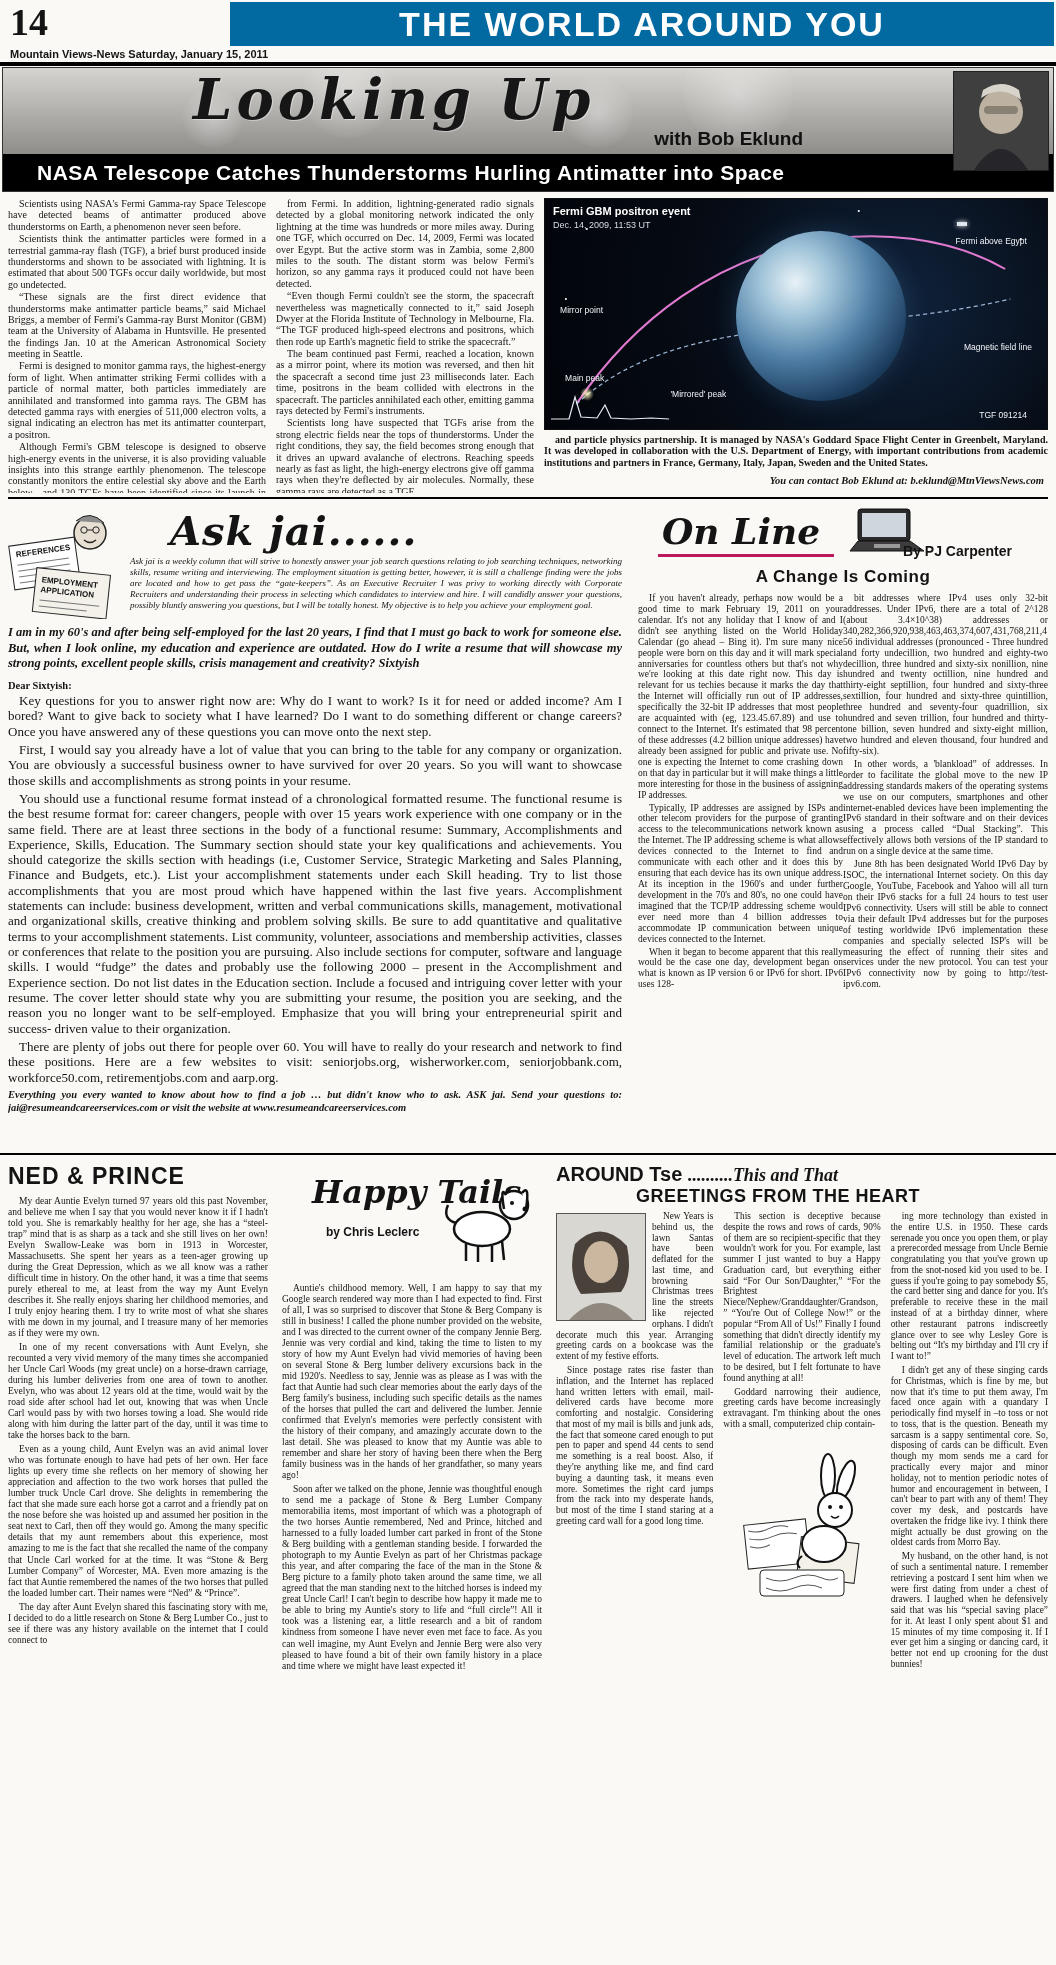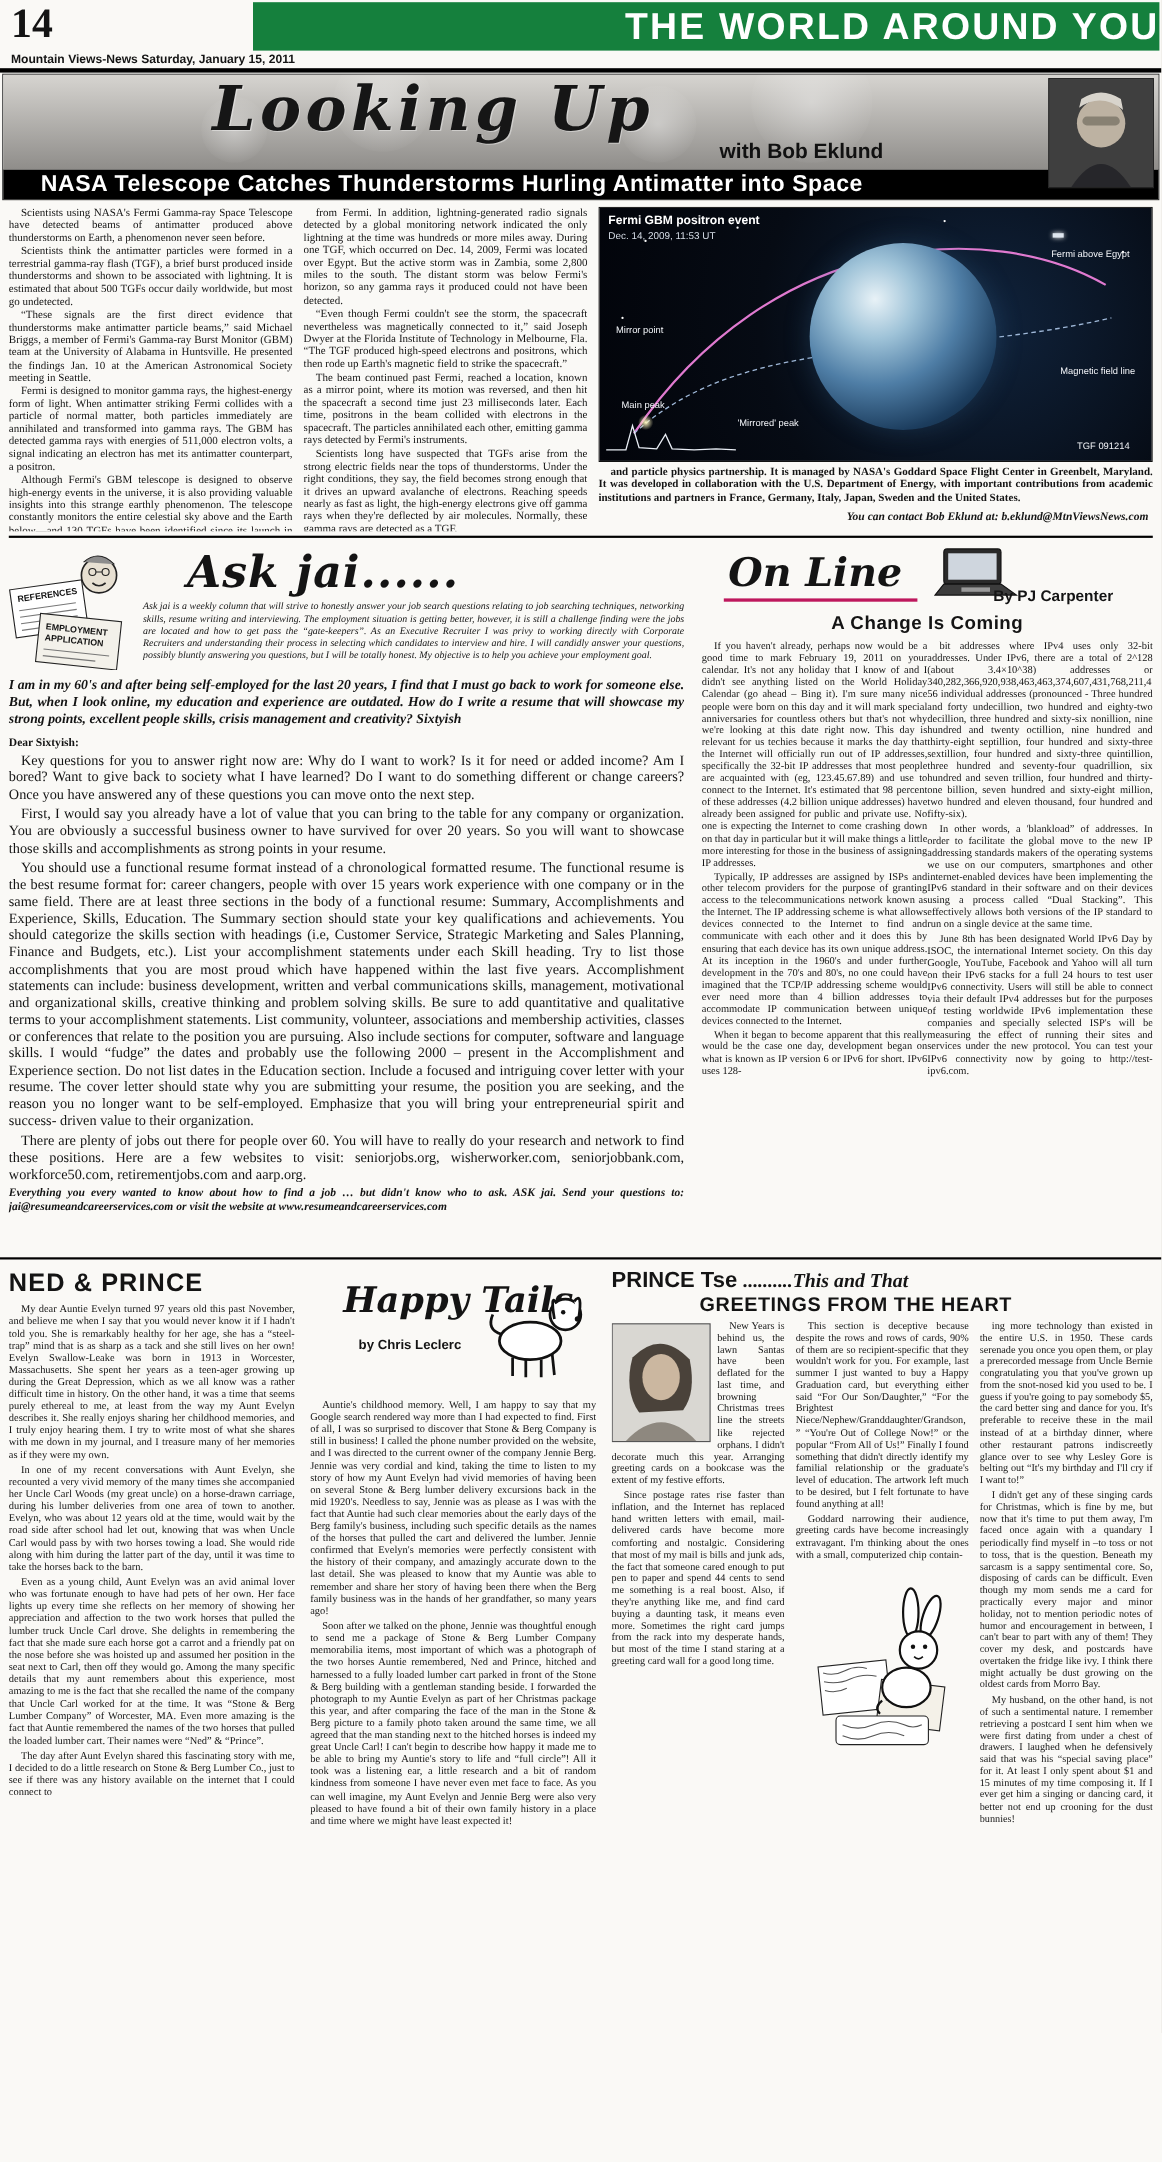--- a/index.html
+++ b/index.html
@@ -2,37 +2,37 @@
 <html><head>
 <meta charset="utf-8">
 <style>
   html,body{margin:0;padding:0;background:#e9e7e2;}
   .page{position:relative;width:1056px;height:1965px;margin:0 auto;background:#faf9f6;color:#141414;
         font-family:"Liberation Serif",serif;overflow:hidden;box-sizing:border-box;}
   
   .topbar{display:flex;align-items:stretch;height:46px;}
   .pagenum{width:64px;font:bold 38px "Liberation Serif",serif;padding:0 0 0 10px;line-height:44px;}
   .topbar-gap{width:140px;}
-  .world-banner{flex:1;background:#15803d;color:#fff;display:flex;align-items:center;justify-content:flex-end;
+  .world-banner{flex:1;background:#0369a1;color:#fff;display:flex;align-items:center;justify-content:center;
         font:bold 34px "Liberation Sans",sans-serif;letter-spacing:2px;margin:2px 2px 0 16px;}
   .masthead{font:bold 11px "Liberation Sans",sans-serif;padding:2px 0 2px 10px;border-bottom:4px solid #000;}
   
   .lookingup{position:relative;border:1px solid #333;margin:1px 2px;}
   .lu-bg{position:relative;height:86px;background:linear-gradient(180deg,#d6d4d0,#8f8d8a);overflow:hidden;}
   .bokeh{position:absolute;border-radius:50%;background:radial-gradient(circle,#ffffff55,#ffffff08 70%);}
   .b1{width:90px;height:90px;left:300px;top:-20px;}
   .b2{width:70px;height:70px;left:560px;top:10px;}
   .b3{width:110px;height:110px;left:680px;top:-30px;}
   .b4{width:60px;height:60px;left:180px;top:20px;}
   .lu-title{position:absolute;left:190px;top:-2px;font:italic bold 56px "DejaVu Serif",serif;color:#161616;
         text-shadow:1px 1px 0 #ffffff66;letter-spacing:4px;}
   .lu-byline{position:absolute;right:250px;bottom:4px;font:bold 19px "Liberation Sans",sans-serif;color:#111;}
   .photo-bob{position:absolute;right:4px;top:3px;width:94px;height:98px;background:#4c4c4c;z-index:6;
         border:1px solid #222;overflow:hidden;}
-  .nasa-bar{height:27px;background:#000;color:#fff;display:flex;align-items:center;
+  .nasa-bar{height:37px;background:#000;color:#fff;display:flex;align-items:center;
         font:bold 21px "Liberation Sans",sans-serif;padding-left:34px;letter-spacing:.5px;}
   
   .article-cols{display:flex;gap:10px;padding:5px 8px 2px 8px;height:302px;overflow:hidden;box-sizing:border-box;}
   .acol{flex:0 0 258px;font-size:10px;line-height:1.14;text-align:justify;overflow:hidden;}
   .aright{flex:1;display:flex;flex-direction:column;overflow:hidden;}
   .para{margin:0 0 1px 0;text-indent:11px;overflow-wrap:anywhere;}
   .fermi{position:relative;height:230px;margin:0 0 4px 0;border:1px solid #111;overflow:hidden;
         background:radial-gradient(circle at 70% 45%, #10233c 0%, #060b14 55%, #02040a 100%);}
   .fg-earth{position:absolute;left:38%;top:14%;width:170px;height:170px;border-radius:50%;
         background:radial-gradient(circle at 35% 30%, #e8f2f7 0%, #9fc3d8 22%, #4f7ea6 48%, #1c3d5e 75%, #0a1828 100%);
@@ -282,21 +282,21 @@
         </svg>
       </div>
       <div>
           <p class="para">Auntie's childhood memory.  Well, I am happy to say that my Google search rendered way more than I had expected to find.  First of all, I was so surprised to discover that Stone &amp; Berg Company is still in business! I called the phone number provided on the website, and I was directed to the current owner of the company Jennie Berg.  Jennie was very cordial and kind, taking the time to listen to my story of how my Aunt Evelyn had vivid memories of having been on several Stone &amp; Berg lumber delivery excursions back in the mid 1920's.  Needless to say, Jennie was as please as I was with the fact that Auntie had such clear memories about the early days of the Berg family's business, including such specific details as the names of the horses that pulled the cart and delivered the lumber.  Jennie confirmed that Evelyn's memories were perfectly consistent with the history of their company, and amazingly accurate down to the last detail.  She was pleased to know that my Auntie was able to remember and share her story of having been there when the Berg family business was in the hands of her grandfather, so many years ago!</p>
           <p class="para">Soon after we talked on the phone, Jennie was thoughtful enough to send me a package of Stone &amp; Berg Lumber Company memorabilia items, most important of which was a photograph of the two horses Auntie remembered, Ned and Prince, hitched and harnessed to a fully loaded lumber cart parked in front of the Stone &amp; Berg building with a gentleman standing beside.  I forwarded the photograph to my Auntie Evelyn as part of her Christmas package this year, and after comparing the face of the man in the Stone &amp; Berg picture to a family photo taken around the same time, we all agreed that the man standing next to the hitched horses is indeed my great Uncle Carl!  I can't begin to describe how happy it made me to be able to bring my Auntie's story to life and “full circle”!  All it took was a listening ear, a little research and a bit of random kindness from someone I have never even met face to face.  As you can well imagine, my Aunt Evelyn and Jennie Berg were also very pleased to have found a bit of their own family history in a place and time where we might have least expected it!</p>
         </div>
     </div>
 
     <div class="katie">
       <div class="kt-head">
-        <span class="kt-name">PRINCE Tse </span><span class="kt-rest">..........This and That</span>
+        <span class="kt-name">AROUND Tse </span><span class="kt-rest">..........This and That</span>
         <div class="kt-headline">GREETINGS FROM THE HEART</div>
       </div>
       <div class="kt-cols">
         <div class="kt-col">
           <div class="kt-photo">
             <svg viewBox="0 0 88 106" width="88" height="106">
               <rect x="0" y="0" width="88" height="106" fill="#d9d7d2"></rect>
               <path d="M18,30 q26,-26 52,2 q6,30 -6,46 l-40,2 q-14,-20 -6,-50 z" fill="#4a423a"></path>
               <ellipse cx="44" cy="48" rx="17" ry="21" fill="#cbb7a0"></ellipse>
               <path d="M12,106 q32,-34 64,0 z" fill="#8e887f"></path>

